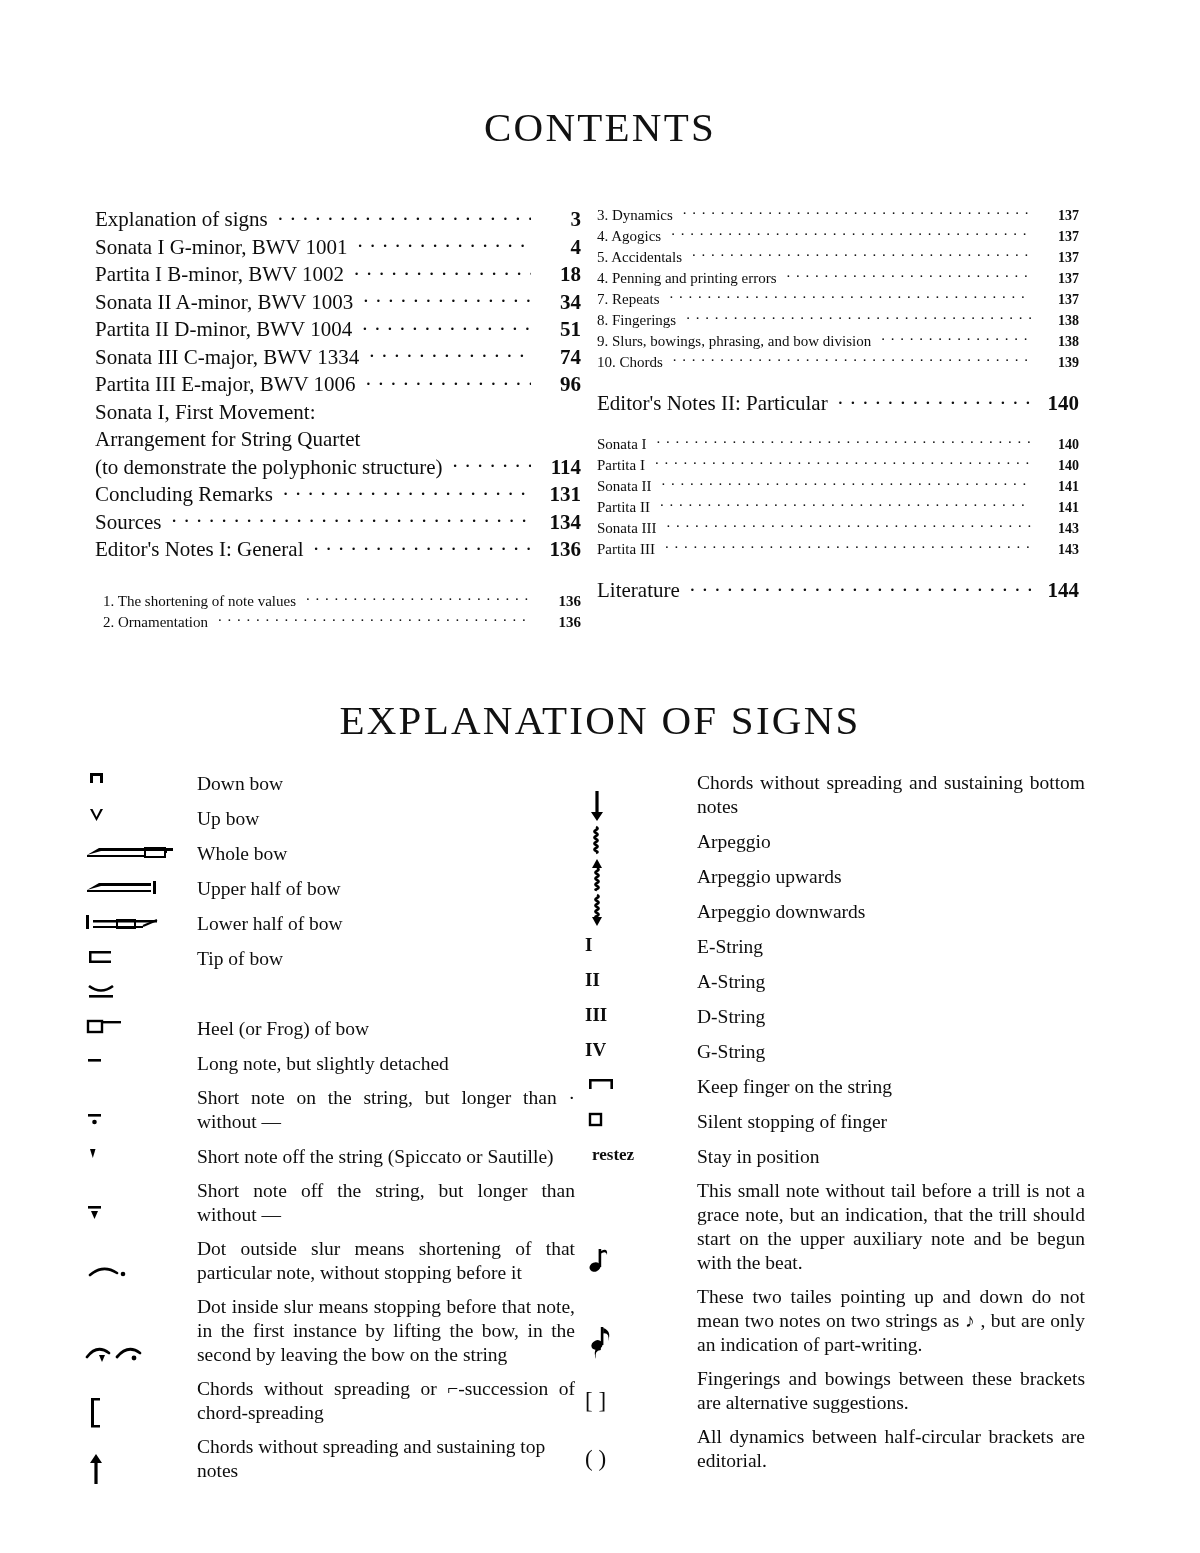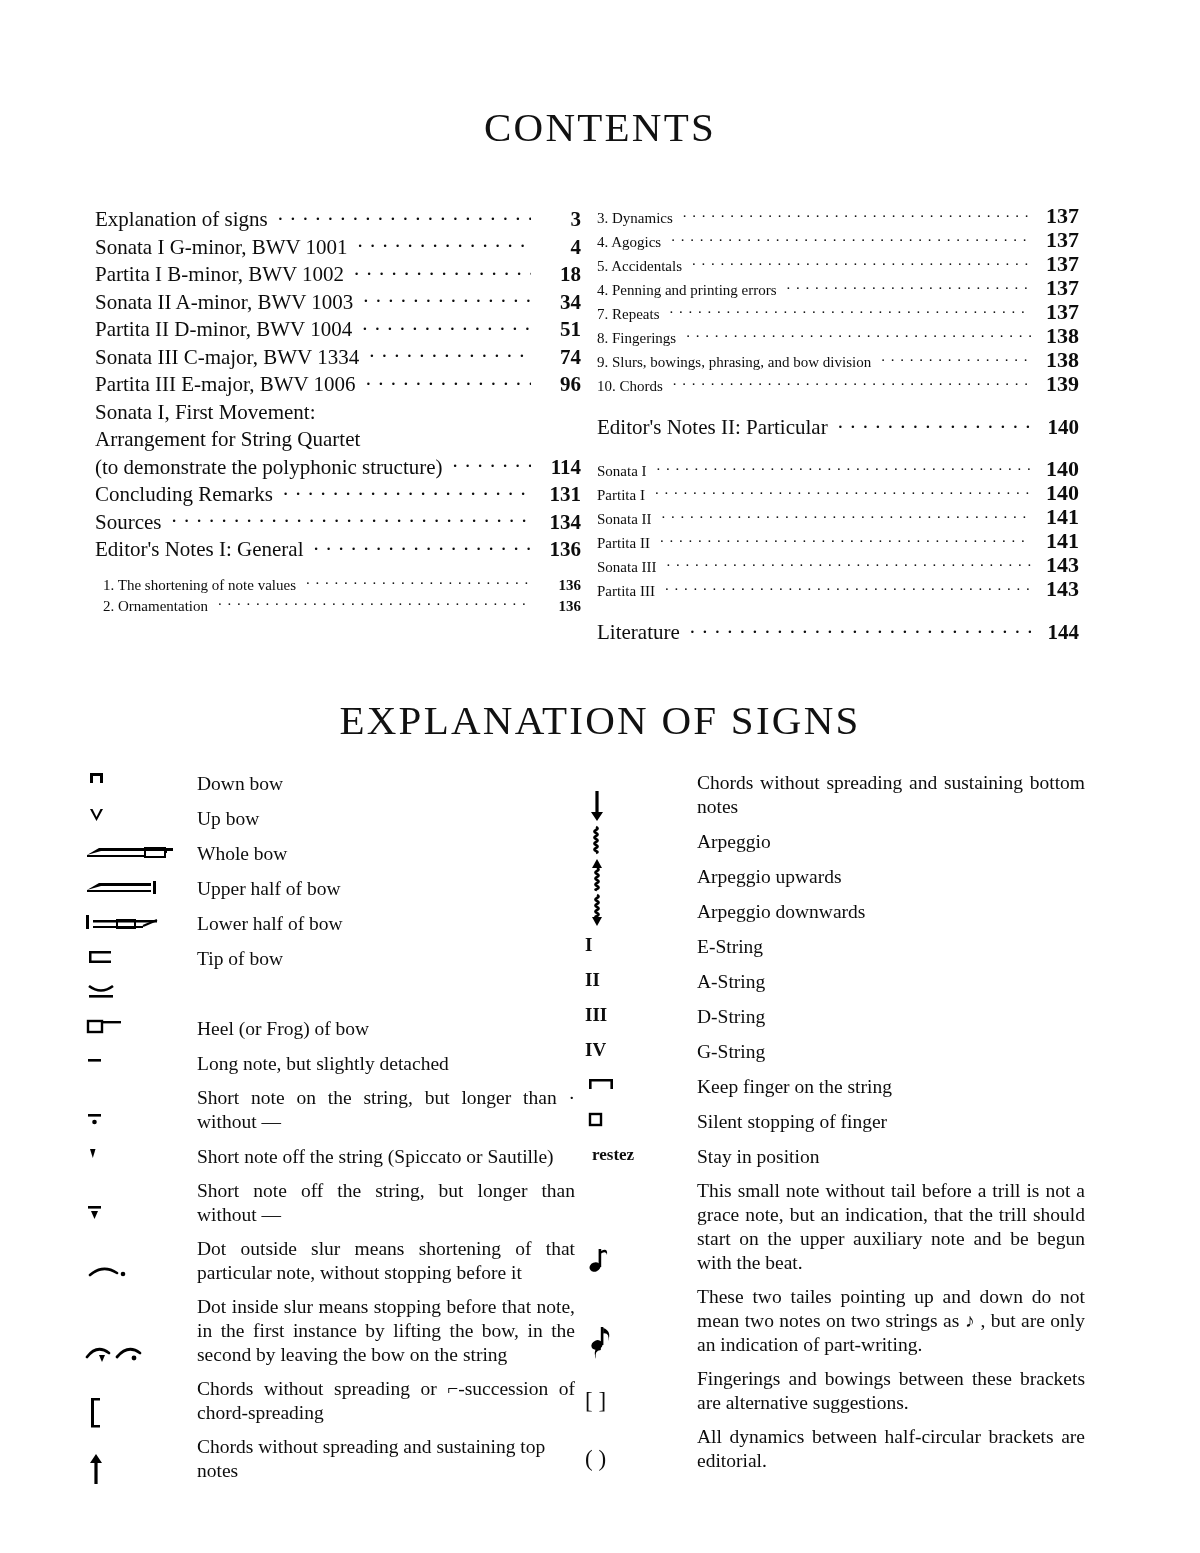--- a/index.html
+++ b/index.html
@@ -90,25 +90,25 @@
   
   #toc-col-left .toc-row { font-size: 21px; line-height: 25.5px; }
   #toc-col-left .toc-page { width: 46px; font-size: 21px; }
   #toc-col-left .toc-dots::before { font-size: 21px; }
   #toc-col-left .toc-row.nodots .toc-dots::before { content: ""; }
 
   #toc-col-left .sub .toc-row,
   #toc-col-left .sub .toc-page { font-size: 15px; }
   #toc-col-left .sub .toc-row { line-height: 21px; }
   #toc-col-left .sub .toc-dots::before { font-size: 15px; }
-  #toc-col-left .sub { margin-top: 12px; padding-left: 8px; }
+  #toc-col-left .sub { margin-top: 28px; padding-left: 8px; }
 
   
   #toc-col-right .sub .toc-row { font-size: 15px; line-height: 21px; }
-  #toc-col-right .sub .toc-page { width: 44px; font-size: 22px; }
+  #toc-col-right .sub .toc-page { width: 44px; font-size: 14px; }
   #toc-col-right .sub .toc-dots::before { font-size: 15px; }
 
   #toc-col-right .major .toc-row { font-size: 21px; line-height: 25px; }
   #toc-col-right .major .toc-page { width: 44px; font-size: 21px; }
   #toc-col-right .major .toc-dots::before { font-size: 21px; }
   #toc-col-right .spacer-sm { height: 16px; }
   #toc-col-right .spacer-md { height: 18px; }
 
   
   #signs {

